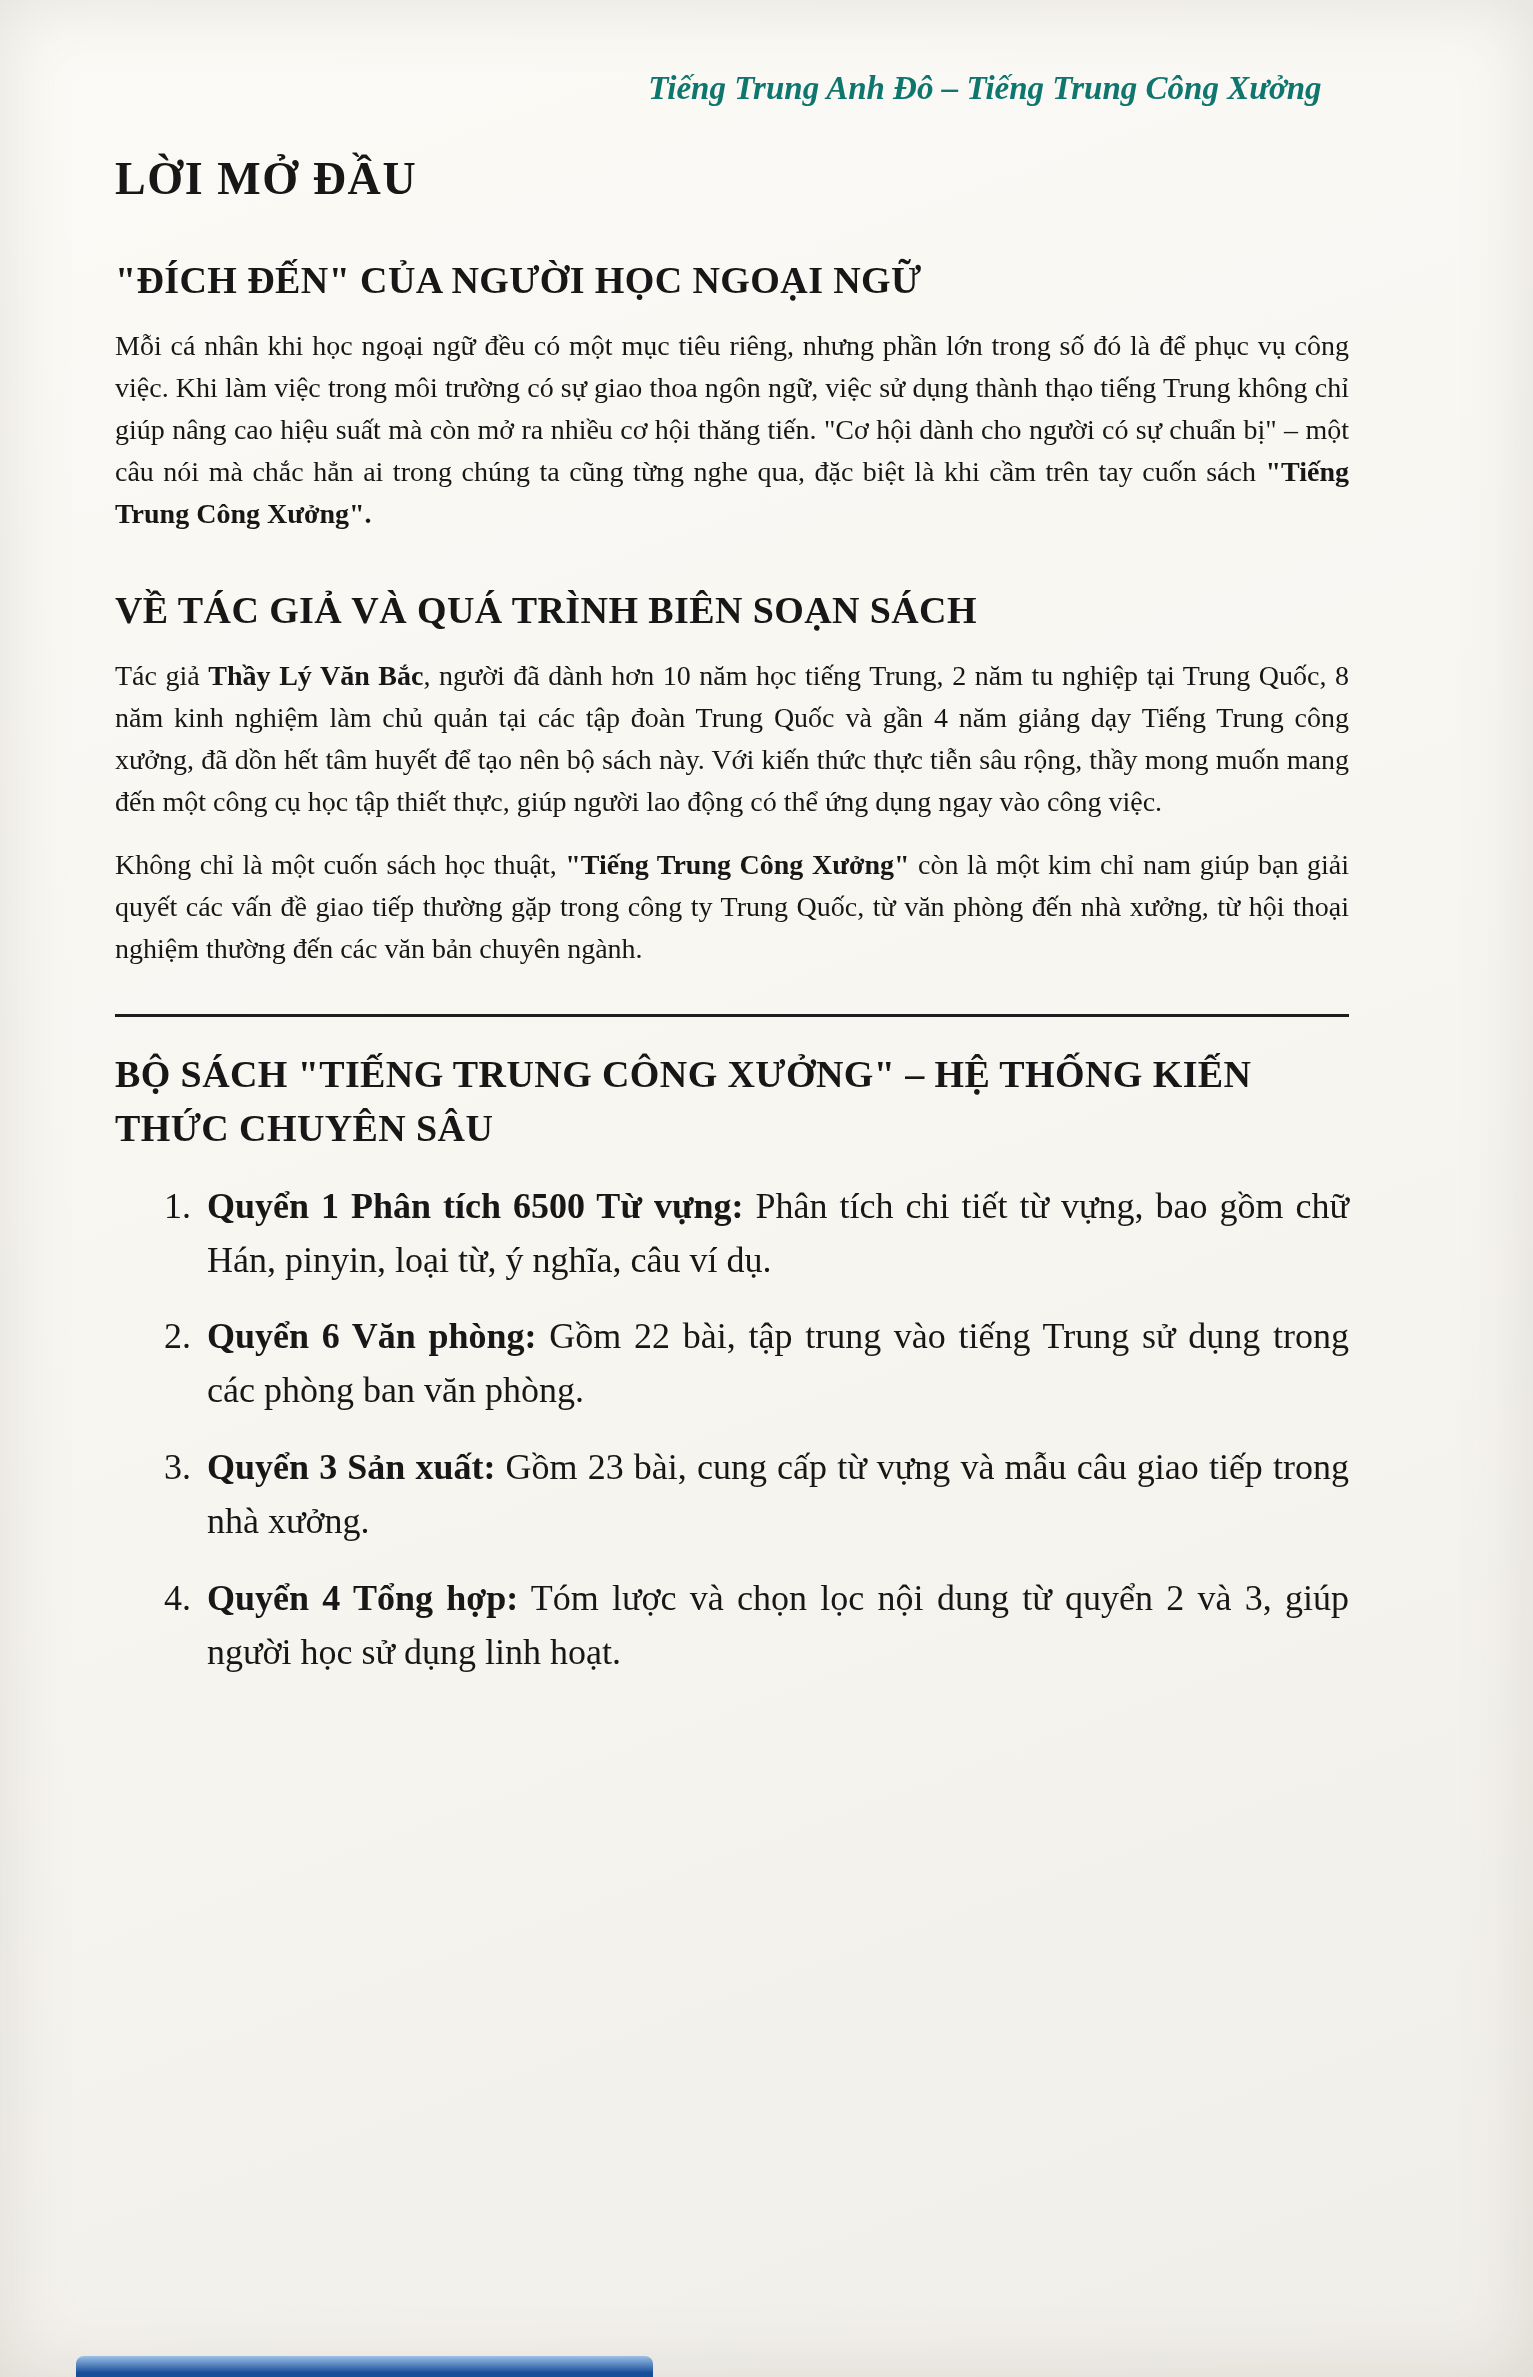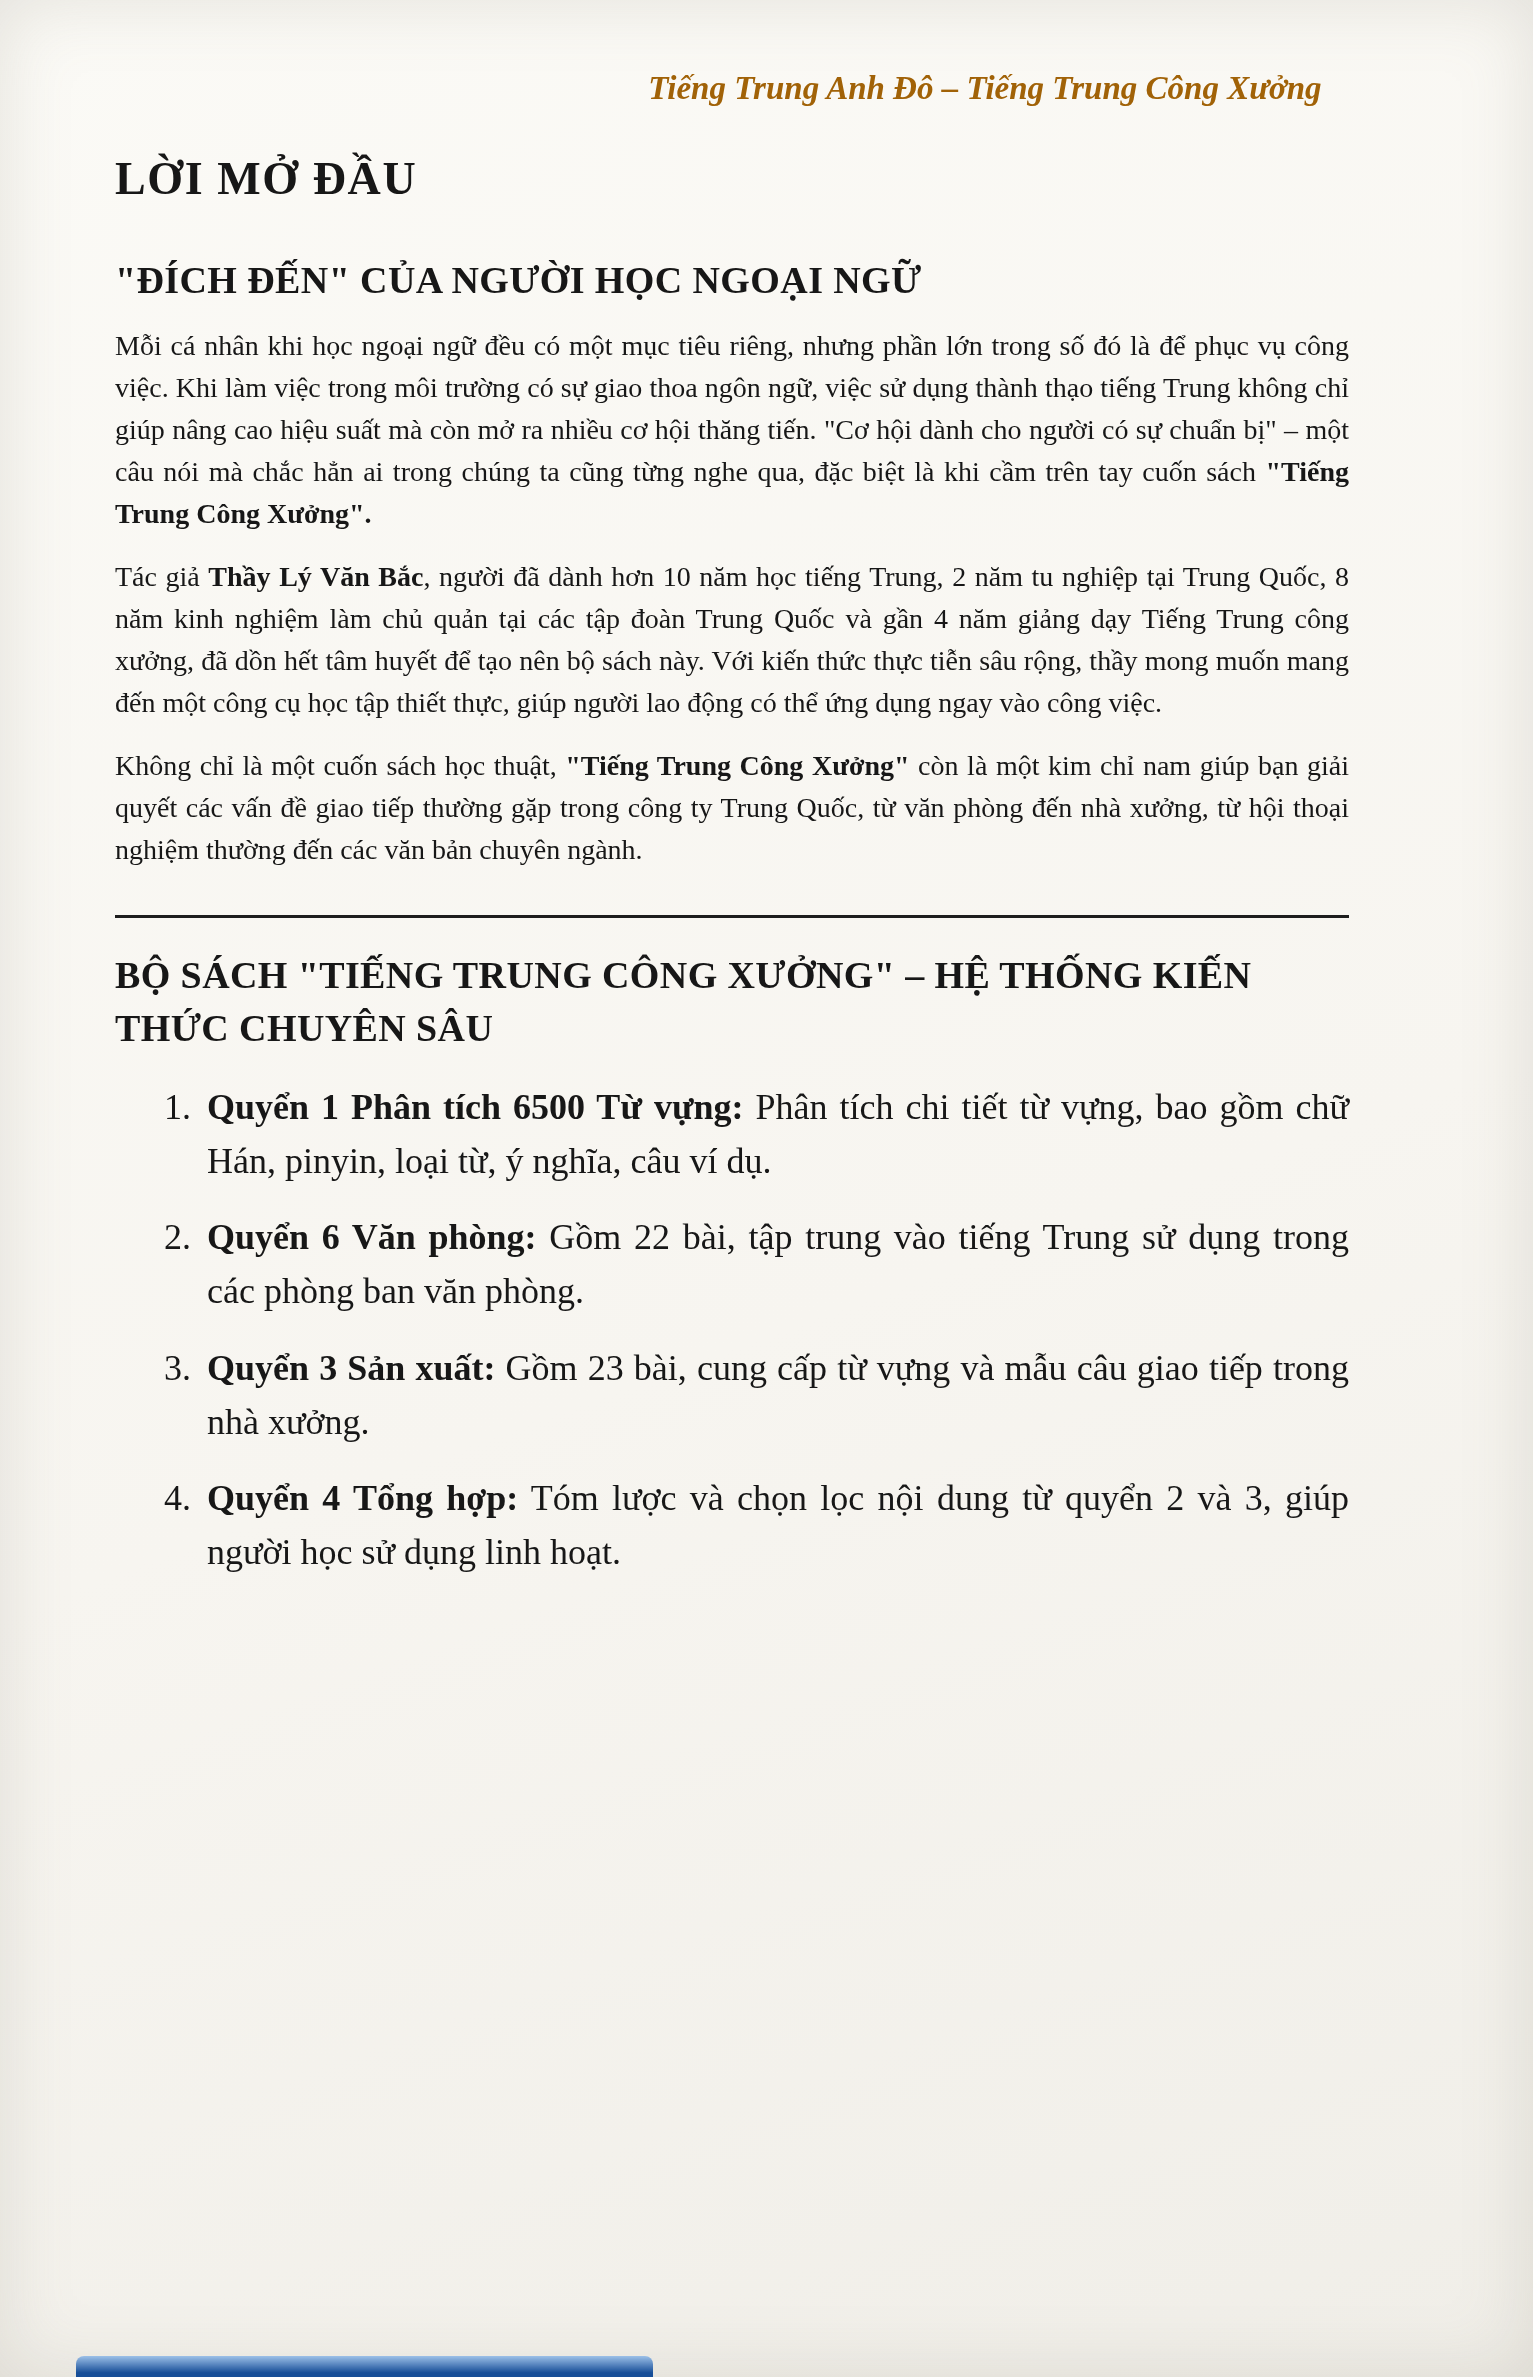--- a/index.html
+++ b/index.html
@@ -16,21 +16,21 @@
   }
   .page-inner {
     padding: 70px 184px 0 115px;
   }
   .running-header {
     text-align: right;
     font-style: italic;
     font-weight: bold;
     font-size: 33px;
     padding-right: 27.5px;
-    color: #a16207;
+    color: #0f766e;
   }
   .title {
     font-size: 46px;
     font-weight: bold;
     letter-spacing: 1.6px;
     margin: 45px 0 0 0;
   }
   .sec-heading {
     font-size: 38px;
     font-weight: bold;
@@ -93,20 +93,21 @@
 <div class="page-inner">
 
   <div class="running-header">Tiếng Trung Anh Đô – Tiếng Trung Công Xưởng</div>
 
   <h1 class="title">LỜI MỞ ĐẦU</h1>
 
   <h2 class="sec-heading">"ĐÍCH ĐẾN" CỦA NGƯỜI HỌC NGOẠI NGỮ</h2>
 
   <p class="body"><span>Mỗi cá nhân khi học ngoại ngữ đều có một mục tiêu riêng, nhưng phần lớn trong số đó là để phục vụ công việc. Khi làm việc trong môi trường có sự giao thoa ngôn ngữ, việc sử dụng thành thạo tiếng Trung không chỉ giúp nâng cao hiệu suất mà còn mở ra nhiều cơ hội thăng tiến. "Cơ hội dành cho người có sự chuẩn bị" – một câu nói mà chắc hẳn ai trong chúng ta cũng từng nghe qua, đặc biệt là khi cầm trên tay cuốn sách </span><strong>"Tiếng Trung Công Xưởng".</strong></p>
 
+  <h2 class="sec-heading">VỀ TÁC GIẢ VÀ QUÁ TRÌNH BIÊN SOẠN SÁCH</h2>
 
   <p class="body"><span>Tác giả </span><strong>Thầy Lý Văn Bắc</strong><span>, người đã dành hơn 10 năm học tiếng Trung, 2 năm tu nghiệp tại Trung Quốc, 8 năm kinh nghiệm làm chủ quản tại các tập đoàn Trung Quốc và gần 4 năm giảng dạy Tiếng Trung công xưởng, đã dồn hết tâm huyết để tạo nên bộ sách này. Với kiến thức thực tiễn sâu rộng, thầy mong muốn mang đến một công cụ học tập thiết thực, giúp người lao động có thể ứng dụng ngay vào công việc.</span></p>
 
   <p class="body"><span>Không chỉ là một cuốn sách học thuật, </span><strong>"Tiếng Trung Công Xưởng"</strong><span> còn là một kim chỉ nam giúp bạn giải quyết các vấn đề giao tiếp thường gặp trong công ty Trung Quốc, từ văn phòng đến nhà xưởng, từ hội thoại nghiệm thường đến các văn bản chuyên ngành.</span></p>
 
   <hr class="divider">
 
   <h2 class="sec-heading" style="margin-top: 0;">BỘ SÁCH "TIẾNG TRUNG CÔNG XƯỞNG" – HỆ THỐNG KIẾN THỨC CHUYÊN SÂU</h2>
 
 

